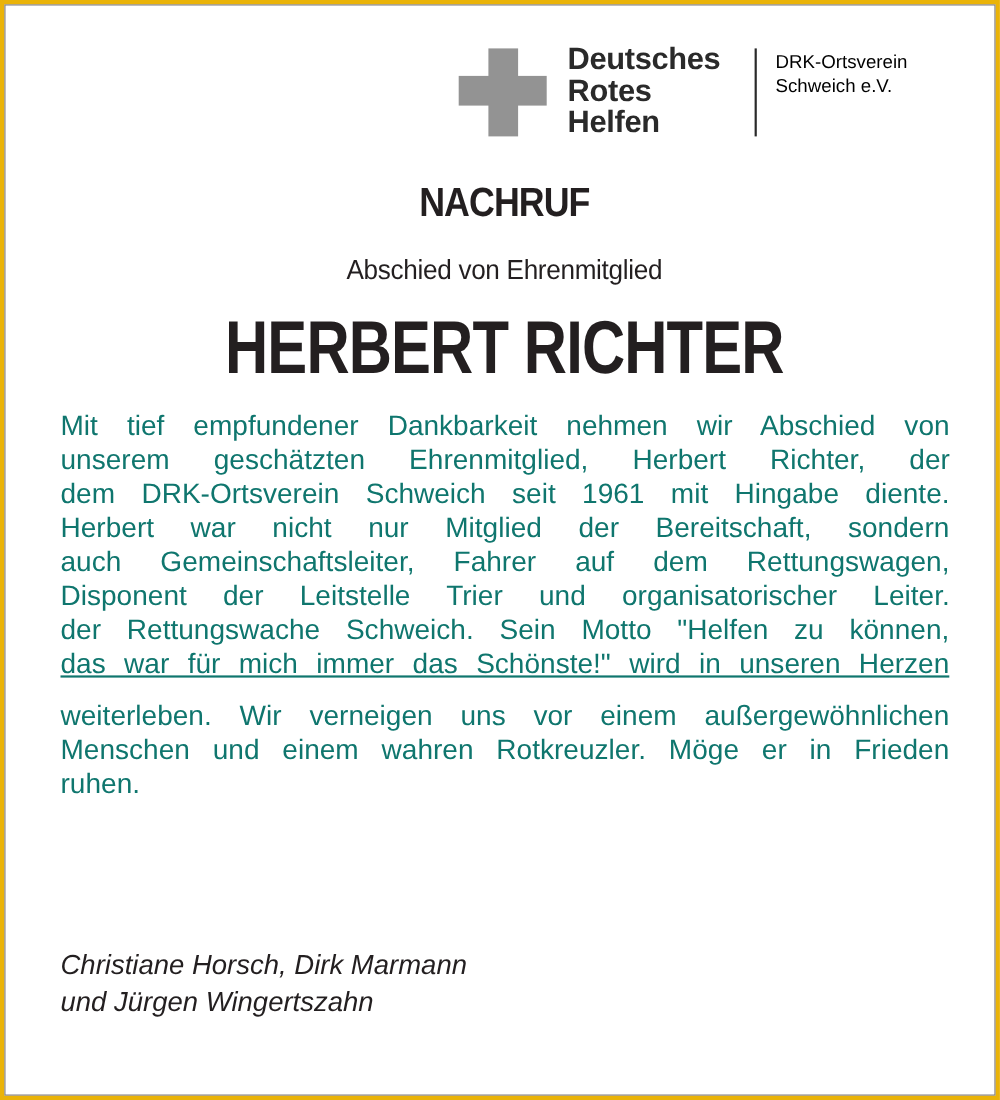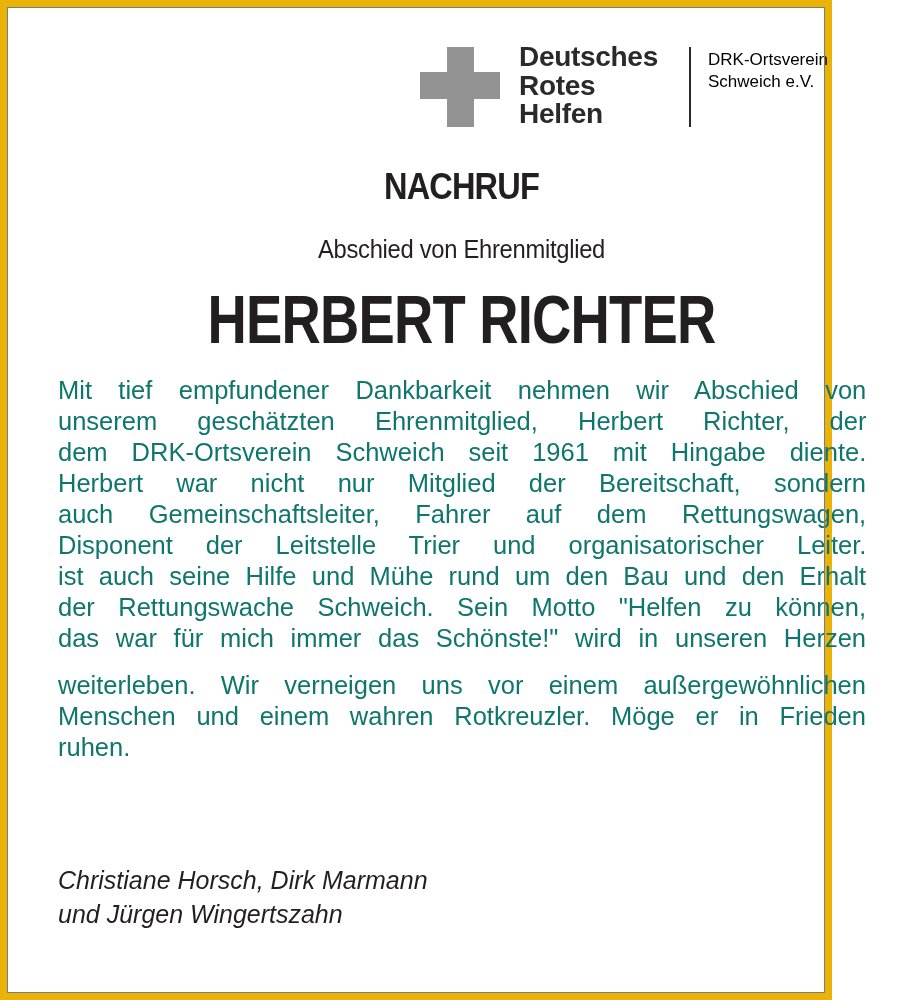--- a/index.html
+++ b/index.html
@@ -1,19 +1,19 @@
 <!DOCTYPE html>
 <html><head>
   <meta charset="utf-8">
   <style>
     html, body { margin: 0; padding: 0; background: #ffffff; }
     body { width: 909px; height: 1000px; position: relative; overflow: hidden; }
     .frame {
-      position: absolute; left: 0; top: 0; width: 832px; height: 1000px;
-      box-sizing: border-box; border: 7px solid #eab308; background: #ffffff;
+      position: absolute; left: 0; top: 0; width: 909px; height: 1000px;
+      box-sizing: border-box; border: 4px solid #eab308; background: #ffffff;
     }
     .frame::after {
       content: ""; position: absolute; left: 0; top: 0; right: 0; bottom: 0;
       border: 1px solid #7d7b7c; pointer-events: none;
     }
     
     .logo { position: absolute; left: 0; top: 0; }
     .cross-v { position: absolute; left: 440px; top: 40px; width: 27px; height: 80px; background: #939393; }
     .cross-h { position: absolute; left: 413px; top: 65px; width: 80px; height: 27px; background: #939393; }
     .brand {
@@ -76,23 +76,22 @@
   <div class="heading subtitle">Abschied von Ehrenmitglied</div>
   <div class="heading name">HERBERT RICHTER</div>
 
   <div class="body-text">
     <span class="line" style="display: block; word-spacing: 19.2857px;">Mit tief empfundener Dankbarkeit nehmen wir Abschied von</span>
     <span class="line" style="display: block; word-spacing: 33px;">unserem geschätzten Ehrenmitglied, Herbert Richter, der</span>
     <span class="line" style="display: block; word-spacing: 16.8571px;">dem DRK-Ortsverein Schweich seit 1961 mit Hingabe diente.</span>
     <span class="line" style="display: block; word-spacing: 26.1429px;">Herbert war nicht nur Mitglied der Bereitschaft, sondern</span>
     <span class="line" style="display: block; word-spacing: 28.4px;">auch Gemeinschaftsleiter, Fahrer auf dem Rettungswagen,</span>
     <span class="line" style="display: block; word-spacing: 25.8333px;">Disponent der Leitstelle Trier und organisatorischer Leiter.</span>
-    <span class="line" style="display: block; word-spacing: 8.16667px;">ist auch seine Hilfe und Mühe rund um den Bau und den Erhalt</span>
     <span class="line" style="display: block; word-spacing: 16.2857px;">der Rettungswache Schweich. Sein Motto "Helfen zu können,</span>
-    <span class="line" style="display: block; word-spacing: 9.6px;">das war für mich immer das Schönste!" wird in unseren Herzen</span>
+    <span class="line" style="display: block; word-spacing: 9.6px; text-decoration: underline;">das war für mich immer das Schönste!" wird in unseren Herzen</span>
     <span class="line" style="display: block; word-spacing: 18.1667px; margin-top: 16px;">weiterleben. Wir verneigen uns vor einem außergewöhnlichen</span>
     <span class="line" style="display: block; word-spacing: 13.625px;">Menschen und einem wahren Rotkreuzler. Möge er in Frieden</span>
     <span class="line last">ruhen.</span>
   </div>
 
   <div class="signature">
     <div>Christiane Horsch, Dirk Marmann</div>
     <div>und Jürgen Wingertszahn</div>
   </div>
 

